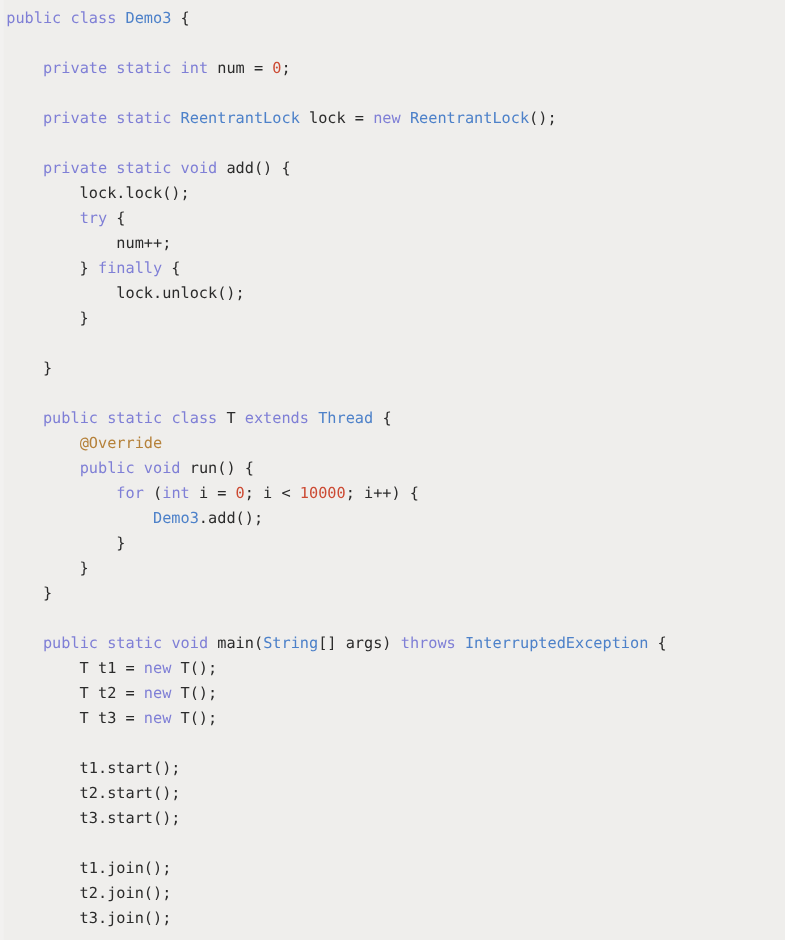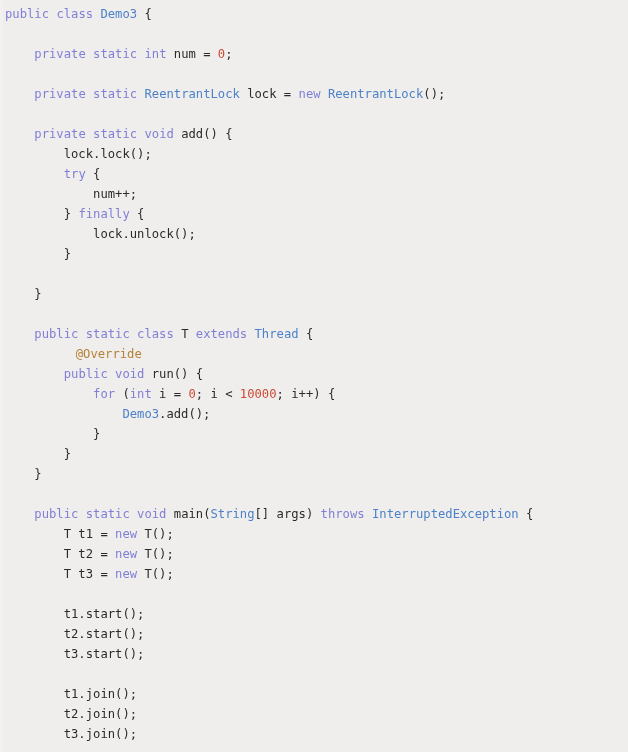--- a/index.html
+++ b/index.html
@@ -46,21 +46,21 @@
   .ln {
     display: block;
     height: 20px;
     line-height: 20px;
     white-space: pre;
   }
   
   .kw   { color: #7f7fd6; }   
   .typ  { color: #4d81c9; }   
   .num  { color: #cc4a33; }   
-  .ann  { color: #b5813a; margin-left: 12px; }   
+  .ann  { color: #b5813a; }   
   .pl   { color: #2b2b2b; }   
 </style>
 </head>
 <body>
 
 <div id="editor">
   <div id="gutter"></div>
   <div id="code"><span class="ln"><span class="kw">public</span><span class="pl"> </span><span class="kw">class</span><span class="pl"> </span><span class="typ">Demo3</span><span class="pl"> {</span></span><span class="ln">&nbsp;</span><span class="ln"><span class="pl">    </span><span class="kw">private</span><span class="pl"> </span><span class="kw">static</span><span class="pl"> </span><span class="kw">int</span><span class="pl"> num = </span><span class="num">0</span><span class="pl">;</span></span><span class="ln">&nbsp;</span><span class="ln"><span class="pl">    </span><span class="kw">private</span><span class="pl"> </span><span class="kw">static</span><span class="pl"> </span><span class="typ">ReentrantLock</span><span class="pl"> lock = </span><span class="kw">new</span><span class="pl"> </span><span class="typ">ReentrantLock</span><span class="pl">();</span></span><span class="ln">&nbsp;</span><span class="ln"><span class="pl">    </span><span class="kw">private</span><span class="pl"> </span><span class="kw">static</span><span class="pl"> </span><span class="kw">void</span><span class="pl"> add() {</span></span><span class="ln"><span class="pl">        lock.lock();</span></span><span class="ln"><span class="pl">        </span><span class="kw">try</span><span class="pl"> {</span></span><span class="ln"><span class="pl">            num++;</span></span><span class="ln"><span class="pl">        } </span><span class="kw">finally</span><span class="pl"> {</span></span><span class="ln"><span class="pl">            lock.unlock();</span></span><span class="ln"><span class="pl">        }</span></span><span class="ln">&nbsp;</span><span class="ln"><span class="pl">    }</span></span><span class="ln">&nbsp;</span><span class="ln"><span class="pl">    </span><span class="kw">public</span><span class="pl"> </span><span class="kw">static</span><span class="pl"> </span><span class="kw">class</span><span class="pl"> T </span><span class="kw">extends</span><span class="pl"> </span><span class="typ">Thread</span><span class="pl"> {</span></span><span class="ln"><span class="pl">        </span><span class="ann">@Override</span></span><span class="ln"><span class="pl">        </span><span class="kw">public</span><span class="pl"> </span><span class="kw">void</span><span class="pl"> run() {</span></span><span class="ln"><span class="pl">            </span><span class="kw">for</span><span class="pl"> (</span><span class="kw">int</span><span class="pl"> i = </span><span class="num">0</span><span class="pl">; i &lt; </span><span class="num">10000</span><span class="pl">; i++) {</span></span><span class="ln"><span class="pl">                </span><span class="typ">Demo3</span><span class="pl">.add();</span></span><span class="ln"><span class="pl">            }</span></span><span class="ln"><span class="pl">        }</span></span><span class="ln"><span class="pl">    }</span></span><span class="ln">&nbsp;</span><span class="ln"><span class="pl">    </span><span class="kw">public</span><span class="pl"> </span><span class="kw">static</span><span class="pl"> </span><span class="kw">void</span><span class="pl"> main(</span><span class="typ">String</span><span class="pl">[] args) </span><span class="kw">throws</span><span class="pl"> </span><span class="typ">InterruptedException</span><span class="pl"> {</span></span><span class="ln"><span class="pl">        T t1 = </span><span class="kw">new</span><span class="pl"> T();</span></span><span class="ln"><span class="pl">        T t2 = </span><span class="kw">new</span><span class="pl"> T();</span></span><span class="ln"><span class="pl">        T t3 = </span><span class="kw">new</span><span class="pl"> T();</span></span><span class="ln">&nbsp;</span><span class="ln"><span class="pl">        t1.start();</span></span><span class="ln"><span class="pl">        t2.start();</span></span><span class="ln"><span class="pl">        t3.start();</span></span><span class="ln">&nbsp;</span><span class="ln"><span class="pl">        t1.join();</span></span><span class="ln"><span class="pl">        t2.join();</span></span><span class="ln"><span class="pl">        t3.join();</span></span><span class="ln">&nbsp;</span></div>
 </div>
 

